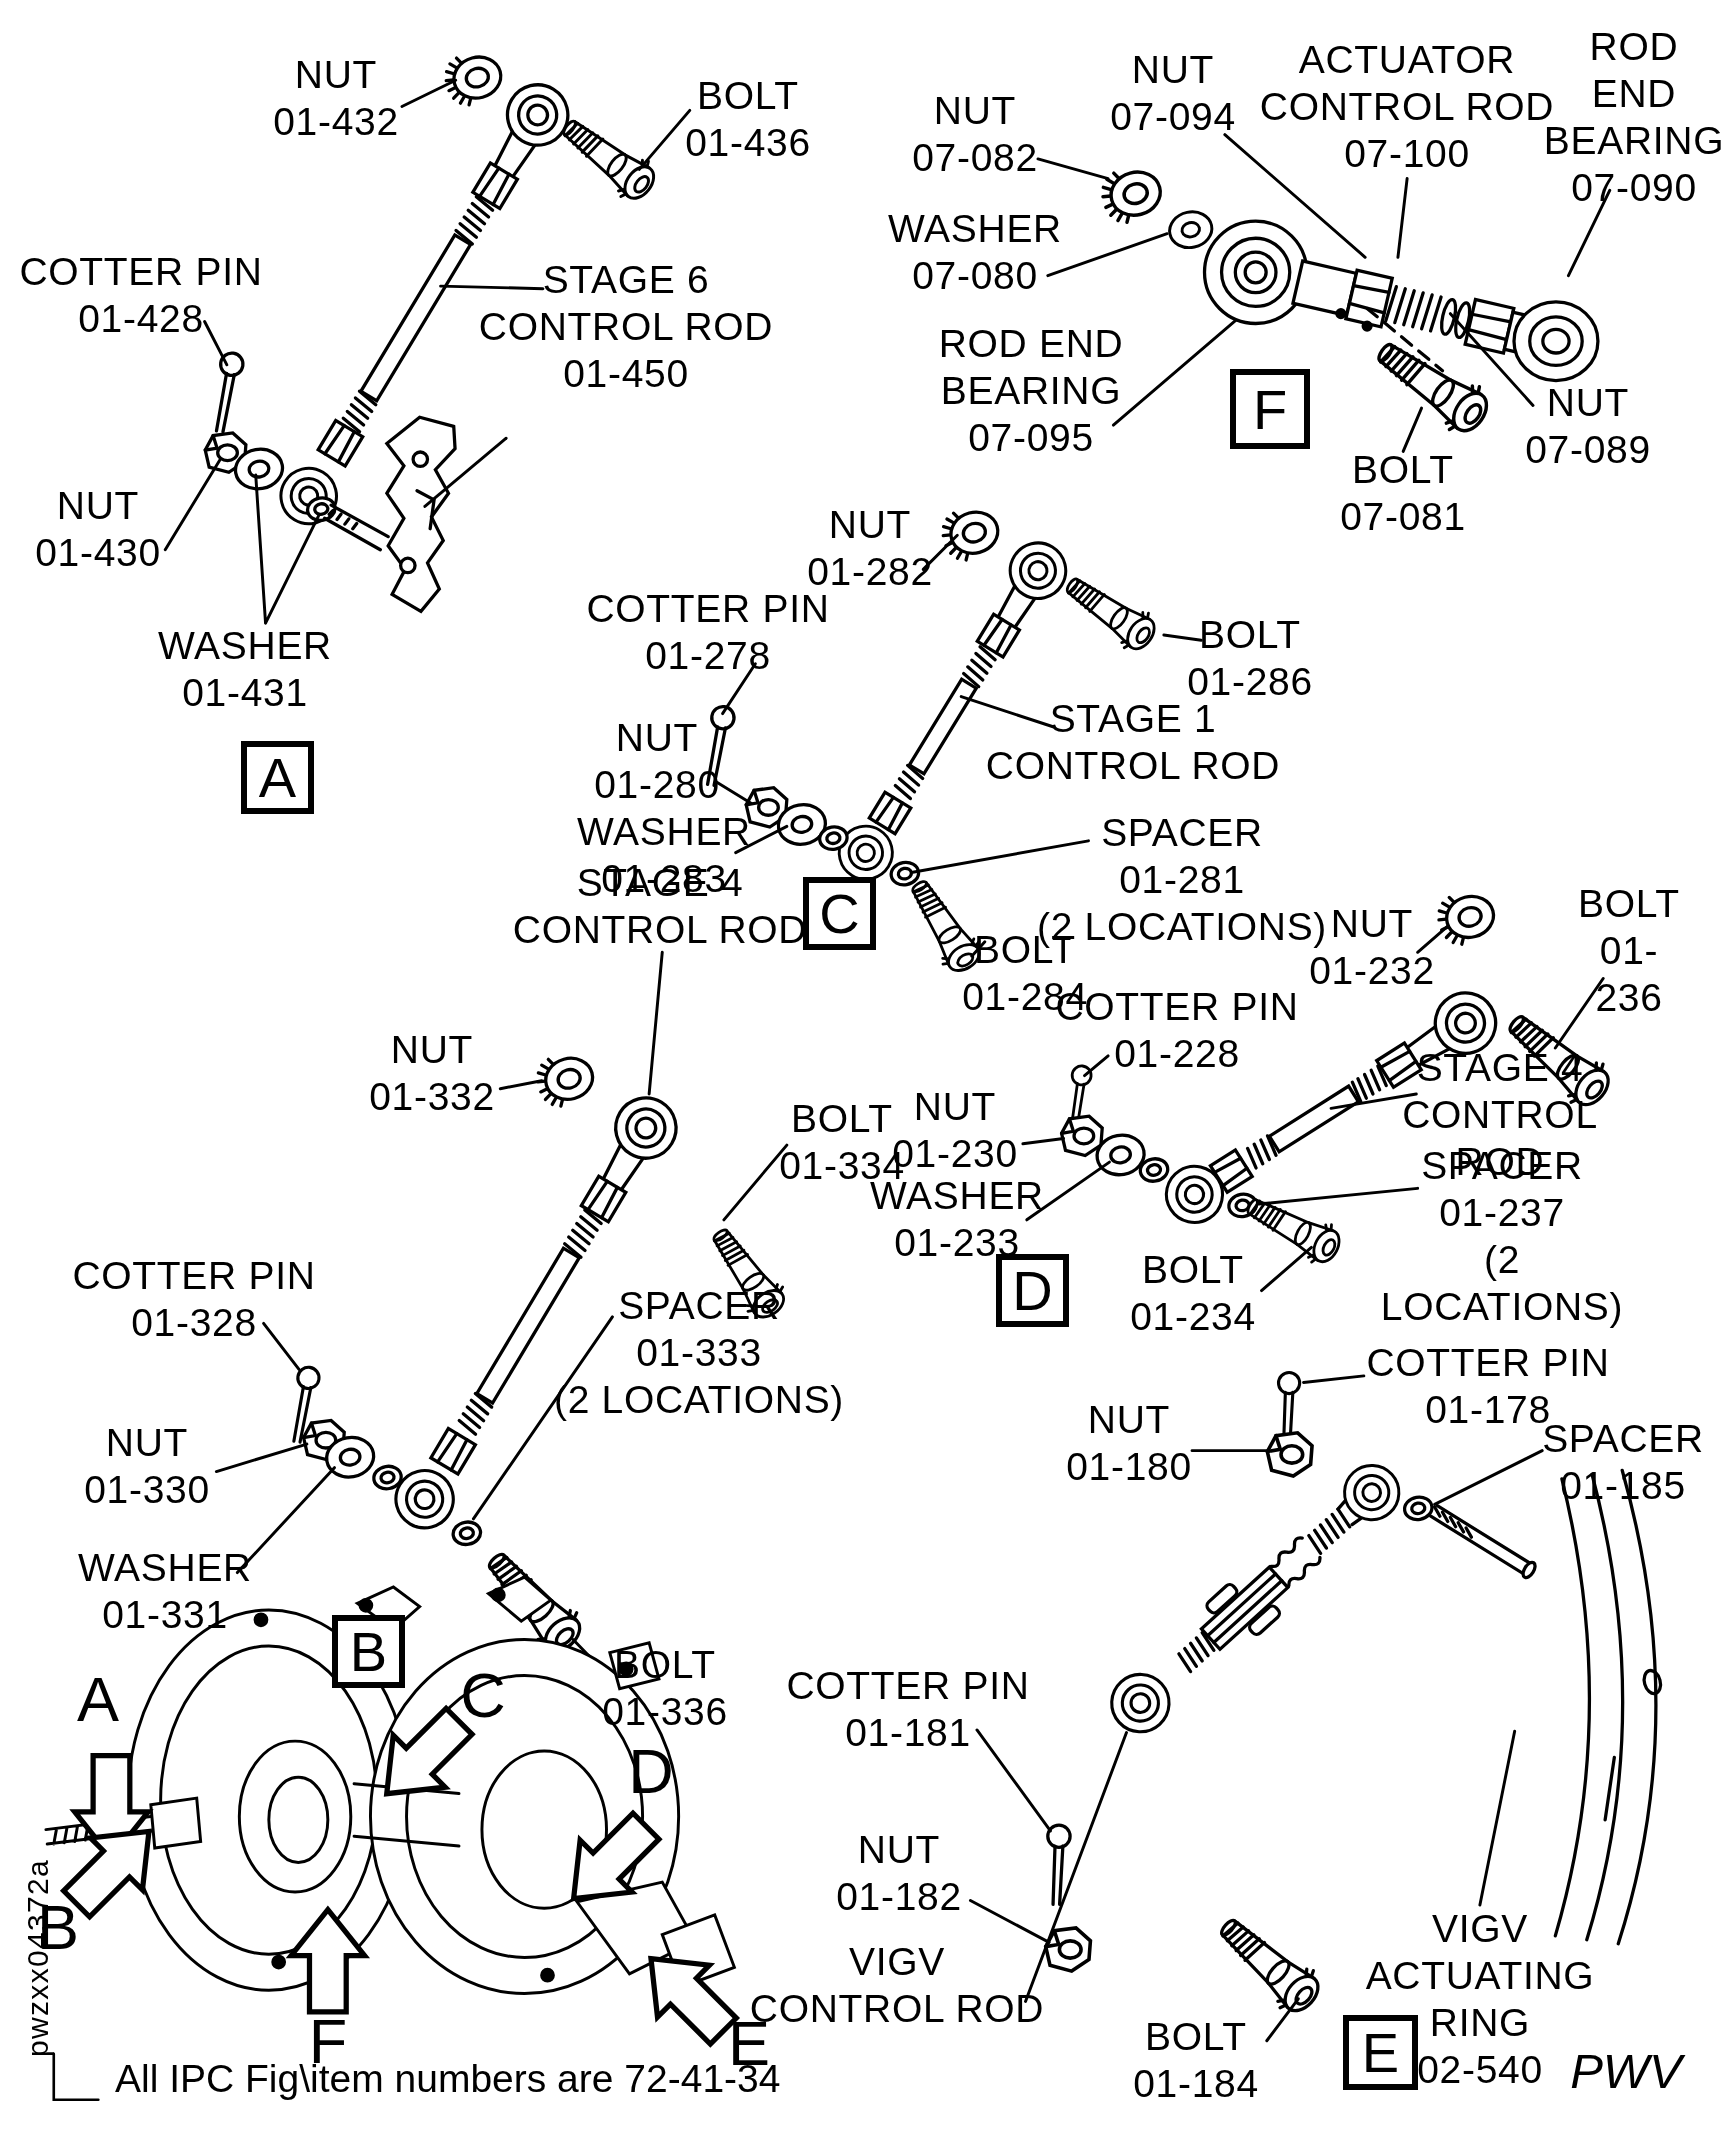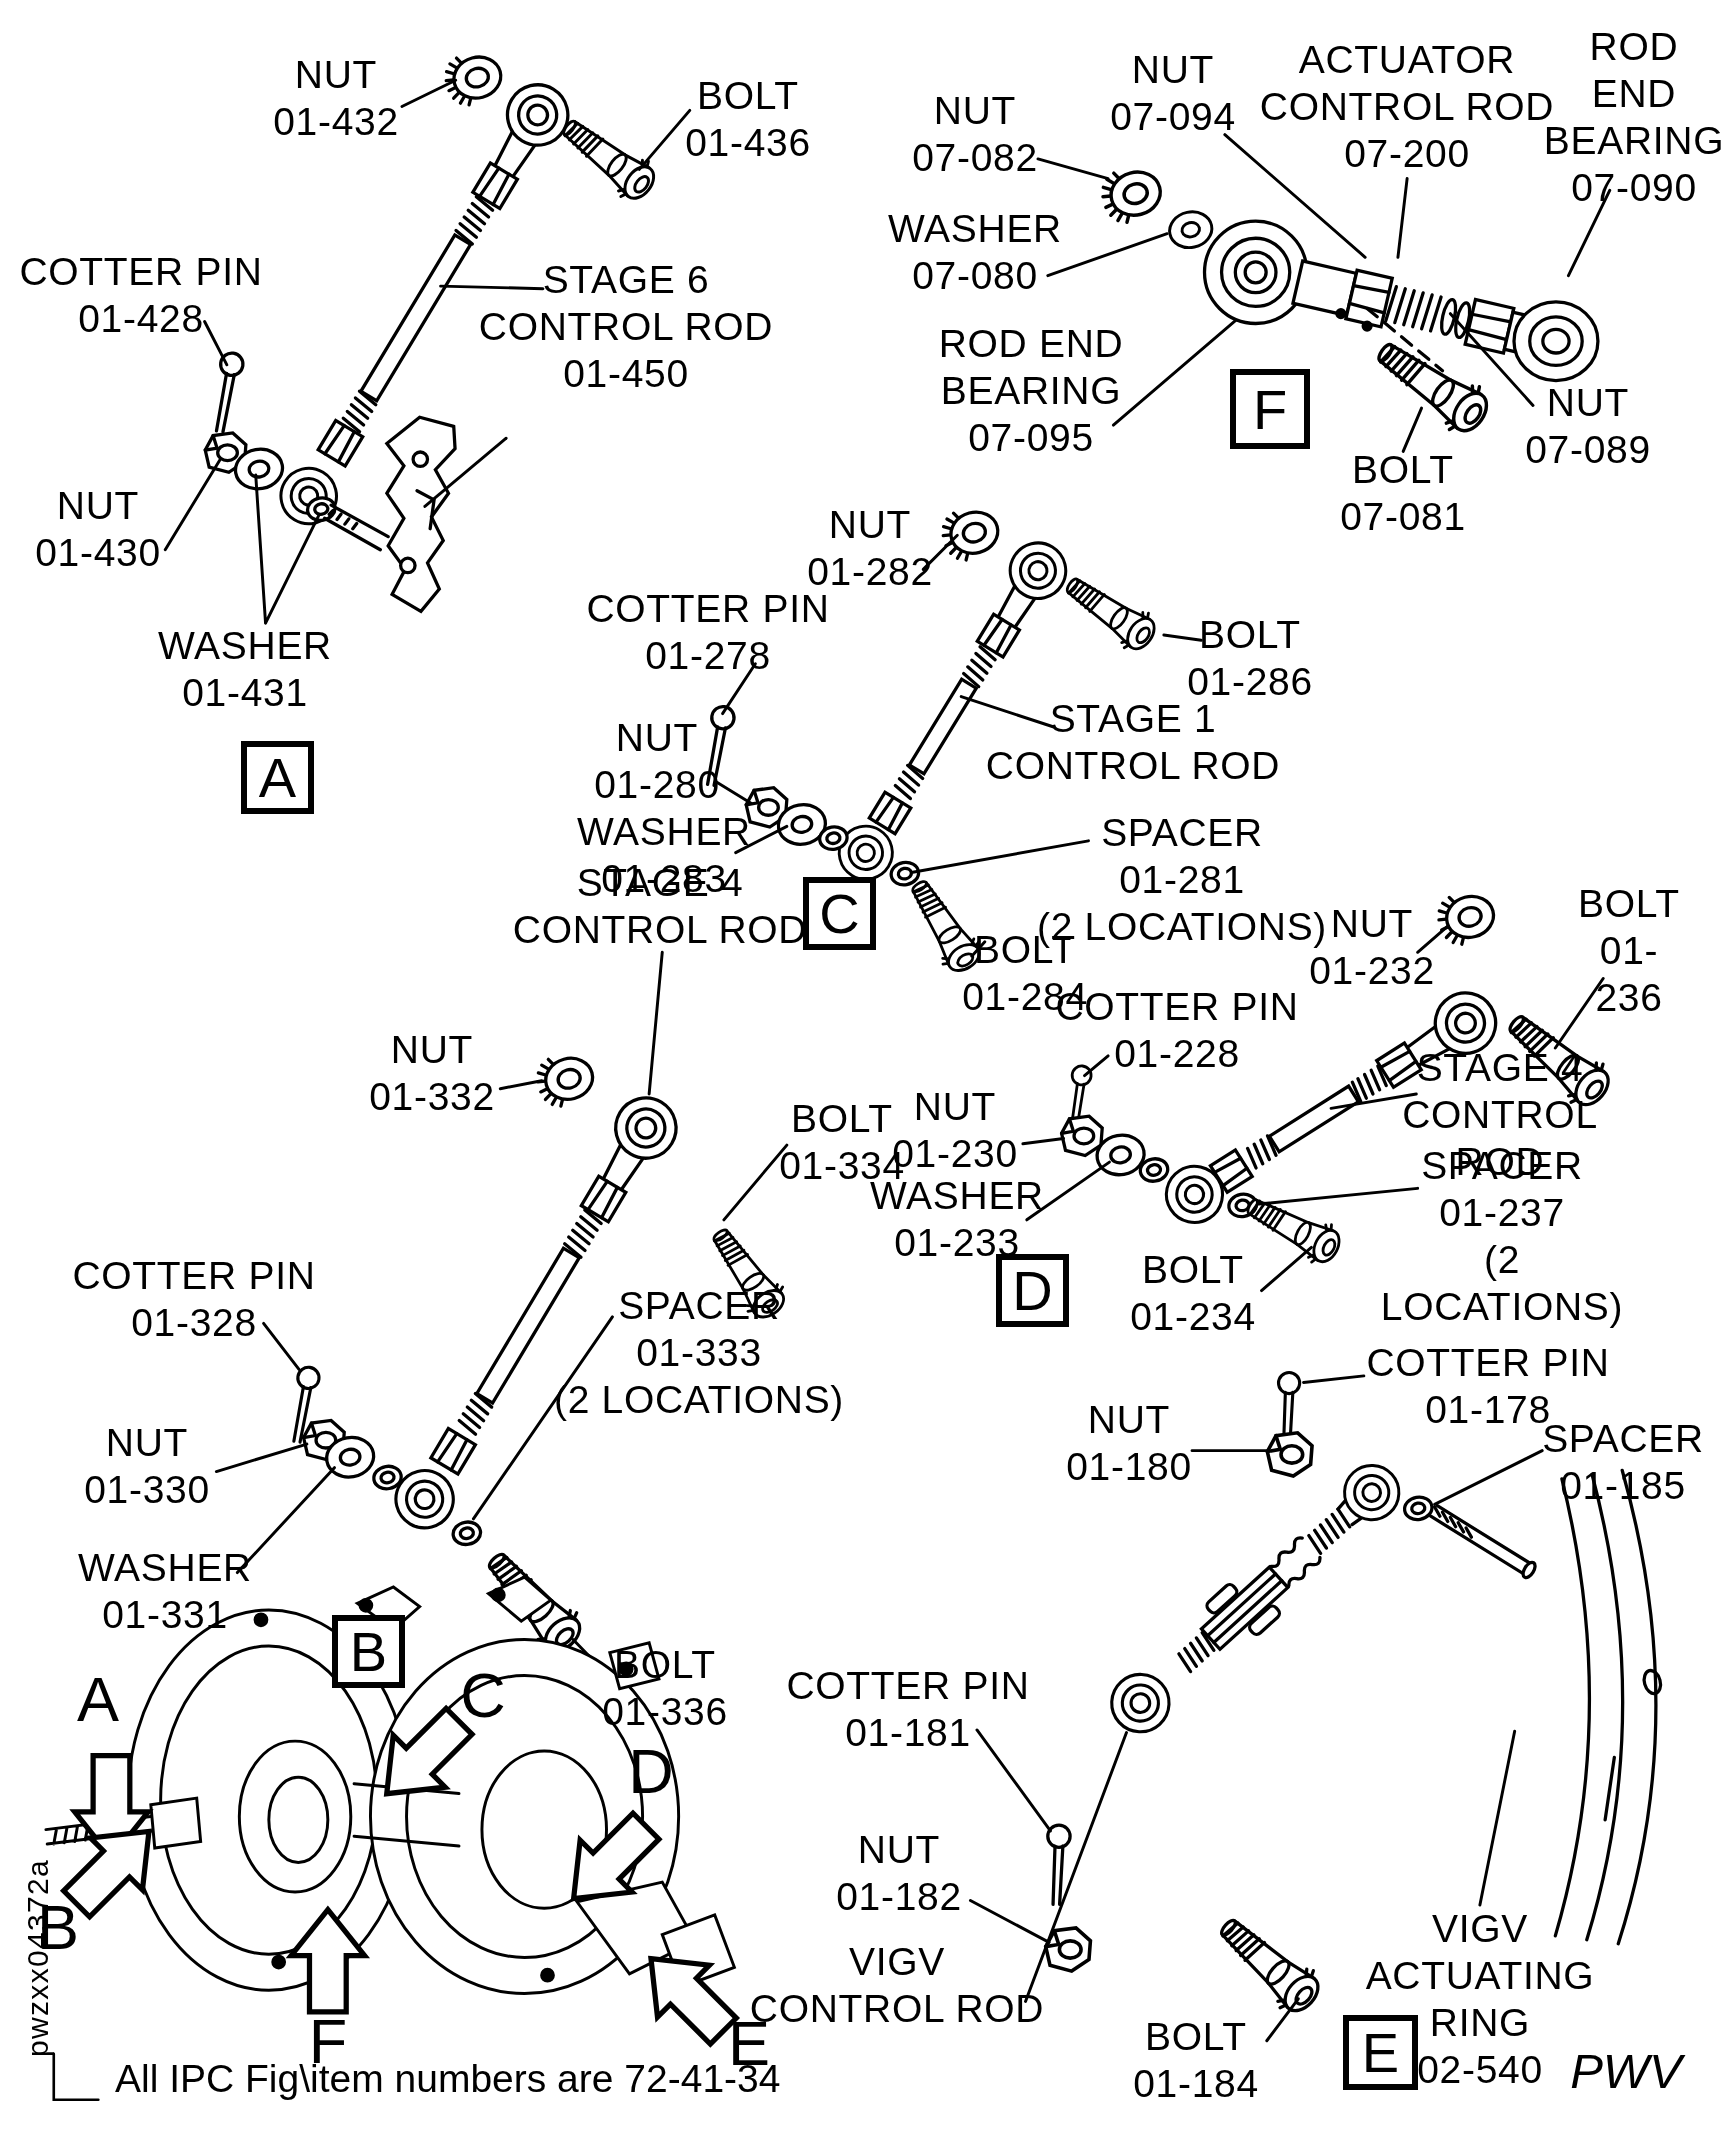--- a/index.html
+++ b/index.html
@@ -327,21 +327,21 @@
 <div class="lbl" style="left:245px;top:669px">WASHER
 01-431</div>
 <div class="letterbox" style="left:241px;top:741px">A</div>
 
 <div class="lbl" style="left:975px;top:134px">NUT
 07-082</div>
 <div class="lbl" style="left:1173px;top:93px">NUT
 07-094</div>
 <div class="lbl" style="left:1407px;top:106px">ACTUATOR
 CONTROL ROD
-07-200</div>
+07-100</div>
 <div class="lbl" style="left:1634px;top:117px">ROD END
 BEARING
 07-090</div>
 <div class="lbl" style="left:975px;top:252px">WASHER
 07-080</div>
 <div class="lbl" style="left:1031px;top:390px">ROD END
 BEARING
 07-095</div>
 <div class="lbl" style="left:1588px;top:426px">NUT
 07-089</div>

